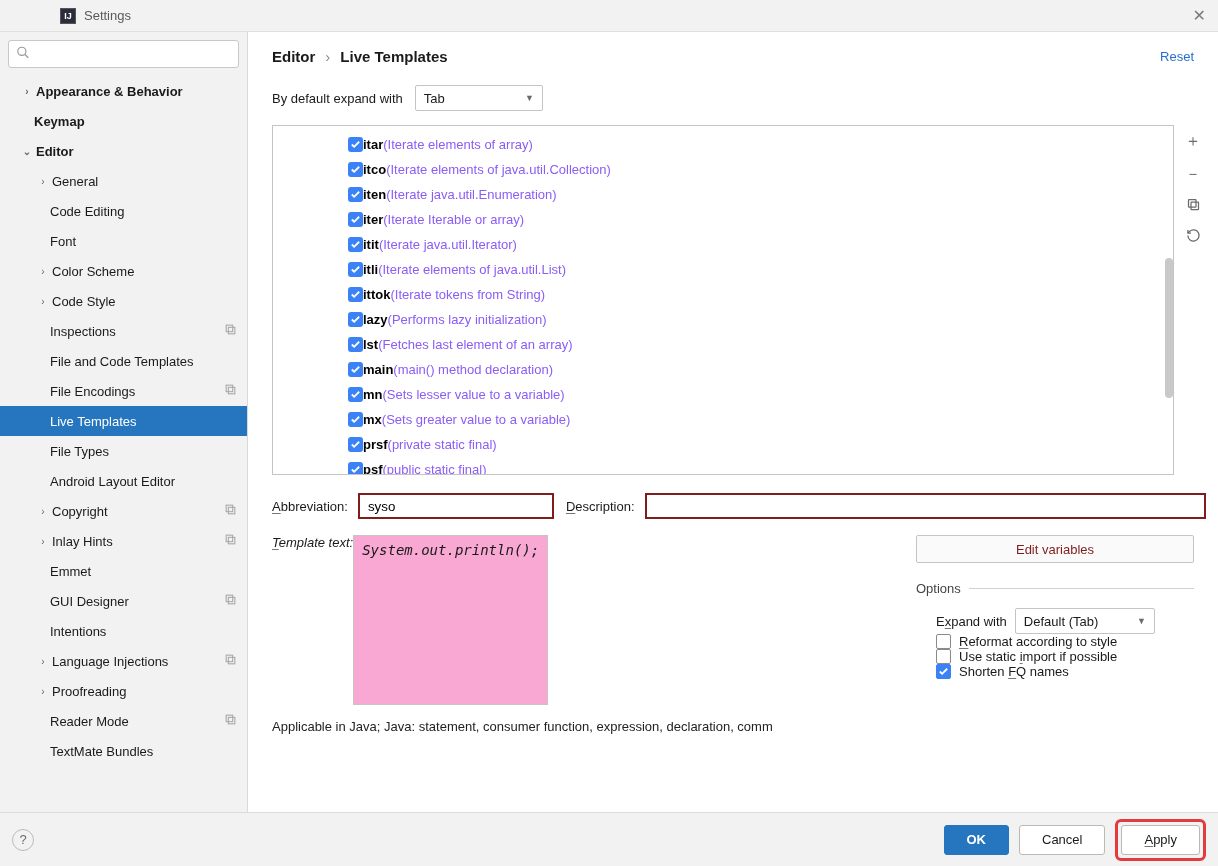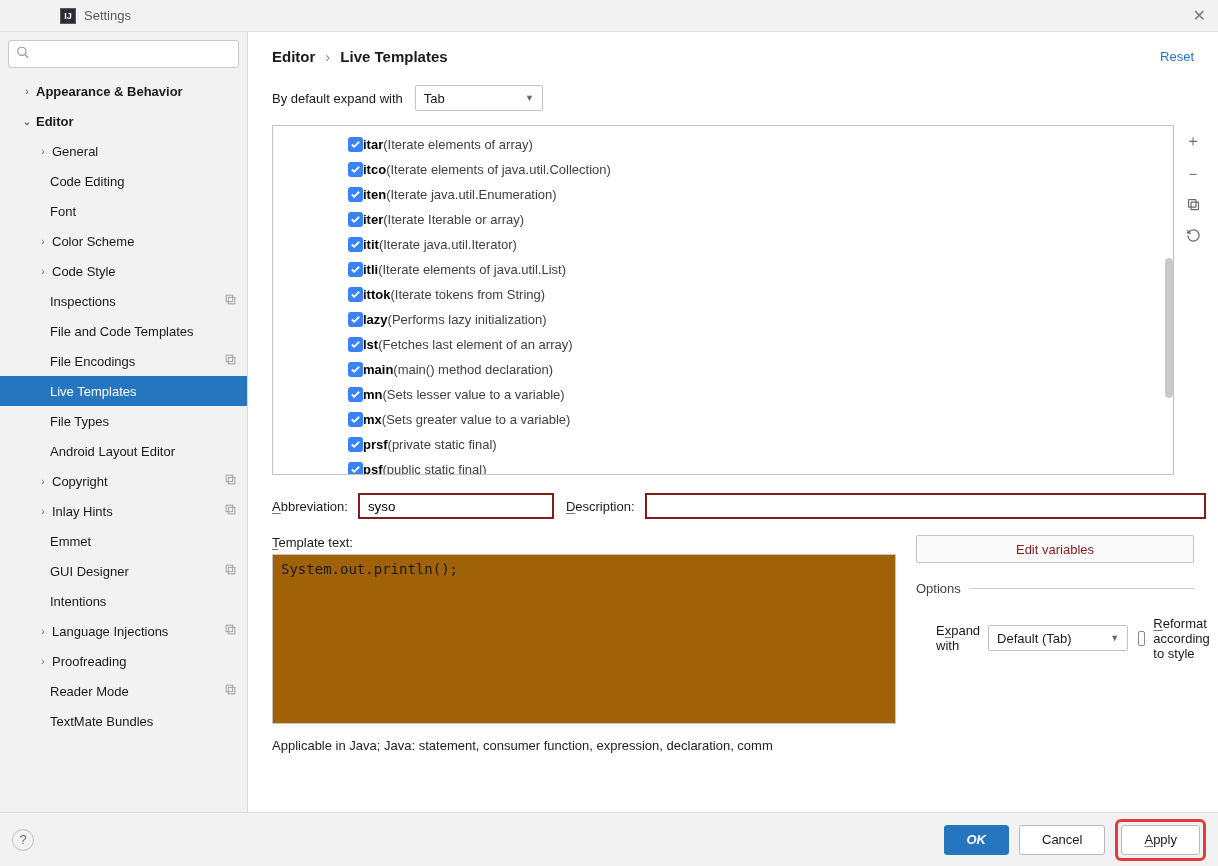--- a/index.html
+++ b/index.html
@@ -31,48 +31,48 @@
 .expand-row { padding: 10px 24px 14px 24px; display: flex; align-items: center; gap: 12px; }
 .select { height: 26px; border: 1px solid #c4c4c4; background: #fff; padding: 0 24px 0 8px; position: relative; min-width: 128px; display: inline-flex; align-items: center; border-radius: 2px; }
 .select .tri { position: absolute; right: 8px; top: 50%; transform: translateY(-50%); font-size: 9px; color: #6a6a6a; }
 .templates-row { display: flex; gap: 4px; padding: 0 10px 0 24px; height: 350px; }
 .templates-box { flex: 1; border: 1px solid #c4c4c4; background: #fff; overflow: hidden; position: relative; }
 .templates-scroll { height: 100%; overflow-y: auto; padding: 6px 0 6px 54px; }
 .tpl { display: flex; align-items: center; height: 25px; padding-left: 21px; }
 .cb { width: 15px; height: 15px; border-radius: 3px; background: #3b82f6; display: inline-flex; align-items: center; justify-content: center; flex-shrink: 0; }
 .cb svg { width: 11px; height: 11px; }
 .tpl-key { font-weight: 600; color: #000; }
-.tpl-desc { color: #404040; }
+.tpl-desc { color: #8b5cf6; }
 .toolbar-col { width: 30px; display: flex; flex-direction: column; gap: 12px; align-items: center; padding-top: 6px; }
 .tool { color: #6b6b6b; cursor: pointer; font-size: 16px; }
 .scrollthumb { position: absolute; right: 0; top: 132px; width: 8px; height: 140px; background: #c9c9c9; border-radius: 4px; }
 .abbr-row { display: flex; align-items: center; gap: 10px; padding: 18px 12px 6px 24px; }
 .abbr-row label { white-space: nowrap; }
 .abbr-row input { height: 26px; border: 2px solid #7f1d1d; padding: 0 8px; }
 .abbr-row .abbr-input { width: 196px; }
 .abbr-row .desc-input { flex: 1; }
 .under { text-decoration: underline; text-decoration-color: #777; text-underline-offset: 2px; }
 .tt-area { display: flex; gap: 20px; padding: 10px 24px 0 24px; }
-.tt-left { flex: 1; display: flex; flex-direction: column; }
-.tt-box { border: 1px solid #c4c4c4; height: 170px; font-family: "Consolas", monospace; font-size: 14px; padding: 6px 8px; white-space: pre; background: #a16207; }
+.tt-left { flex: 1; display: flex; flex-direction: row; font-style: italic; }
+.tt-box { border: 1px solid #c4c4c4; height: 170px; font-family: "Consolas", monospace; font-size: 14px; padding: 6px 8px; white-space: pre; background: #f9a8d4; }
 .opt-col { width: 278px; display: flex; flex-direction: column; gap: 12px; }
 .edit-vars { height: 28px; border: 1px solid #c4c4c4; background: #fafafa; color: #7f1d1d; display: flex; align-items: center; justify-content: center; border-radius: 2px; }
 .opt-head { display: flex; align-items: center; gap: 8px; color: #444; font-size: 13px; margin-top: 6px; }
 .opt-head .line { flex: 1; height: 1px; background: #d0d0d0; }
-.opt-body { padding-left: 20px; display: flex; gap: 10px; }
+.opt-body { padding-left: 20px; display: flex; flex-direction: column; }
 .opt-expand { display: flex; align-items: center; gap: 8px; }
 .opt-cb { display: flex; align-items: center; gap: 8px; }
 .opt-cb .box { width: 15px; height: 15px; border: 1px solid #8a8a8a; border-radius: 2px; background: #fff; display: inline-flex; align-items: center; justify-content: center; }
 .opt-cb .box.checked { background: #3b82f6; border-color: #3b82f6; }
 .applicable { padding: 14px 24px 10px 24px; color: #222; }
 .footer { height: 54px; border-top: 1px solid #dcdcdc; background: #f2f2f2; display: flex; align-items: center; justify-content: space-between; padding: 0 12px; }
 .help { width: 22px; height: 22px; border: 1px solid #bcbcbc; border-radius: 50%; display: flex; align-items: center; justify-content: center; color: #6a6a6a; font-size: 13px; }
 .footer-btns { display: flex; align-items: center; gap: 10px; }
 .btn { height: 30px; padding: 0 22px; border: 1px solid #b9b9b9; background: #fff; border-radius: 3px; display: inline-flex; align-items: center; justify-content: center; cursor: pointer; }
-.btn.primary { background: #2675bf; border-color: #2675bf; color: #fff; font-weight: 600; font-style: italic; }
+.btn.primary { background: #2675bf; border-color: #2675bf; color: #fff; font-weight: 600; }
 .apply-wrap { border: 3px solid #e23b3b; border-radius: 6px; padding: 3px; }
 .titletext { color: #5a5a5a; }
 .templates-box::-webkit-scrollbar{width:0}
 </style>
 </head>
 <body>
 
 <div class="titlebar">
   <div class="titlebar-left">
     <span class="app-icon">IJ</span>
@@ -92,20 +92,24 @@
               <line x1="21" y1="21" x2="15" y2="15"></line>
             </svg>
         </span>
         <input class="search" style="">
       </div>
     </div>
     <div class="nav" id="nav">
         <div class="nav-item l1 bold">
           <span class="chev">›</span>
           <span>Appearance &amp; Behavior</span>
+        </div>
+        <div class="nav-item l1 bold">
+          <span class="pad"></span>
+          <span>Keymap</span>
         </div>
         <div class="nav-item l1 bold">
           <span class="chev">⌄</span>
           <span>Editor</span>
         </div>
         <div class="nav-item l2">
           <span class="chev">›</span>
           <span>General</span>
         </div>
         <div class="nav-item l2">

